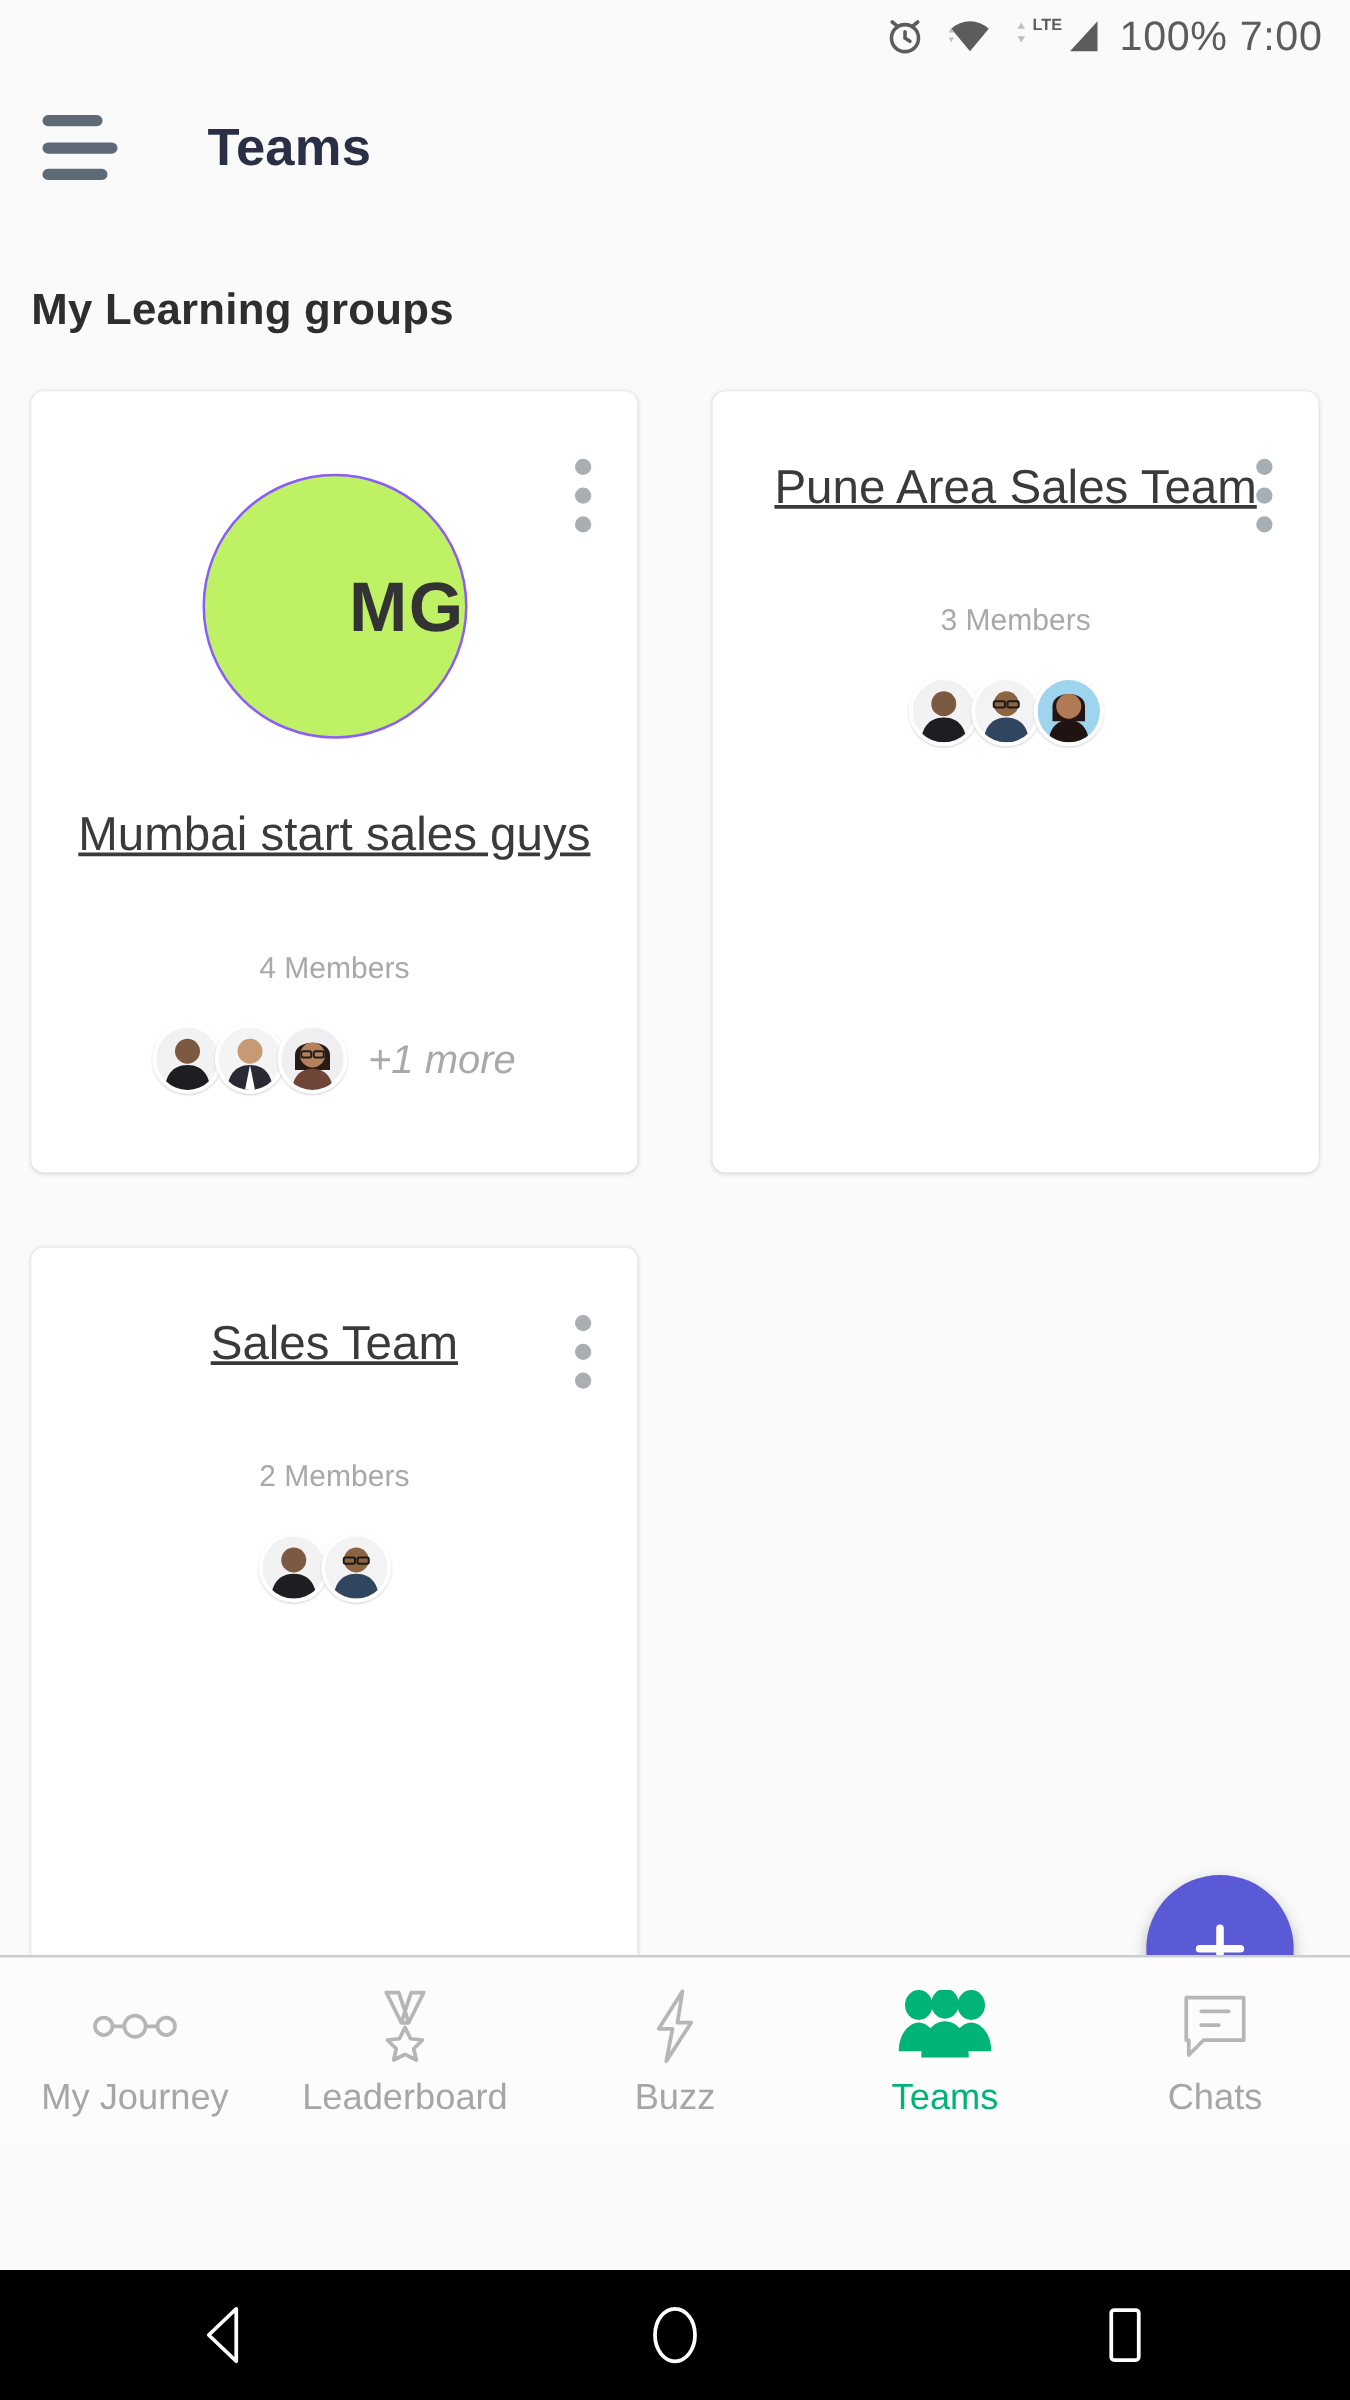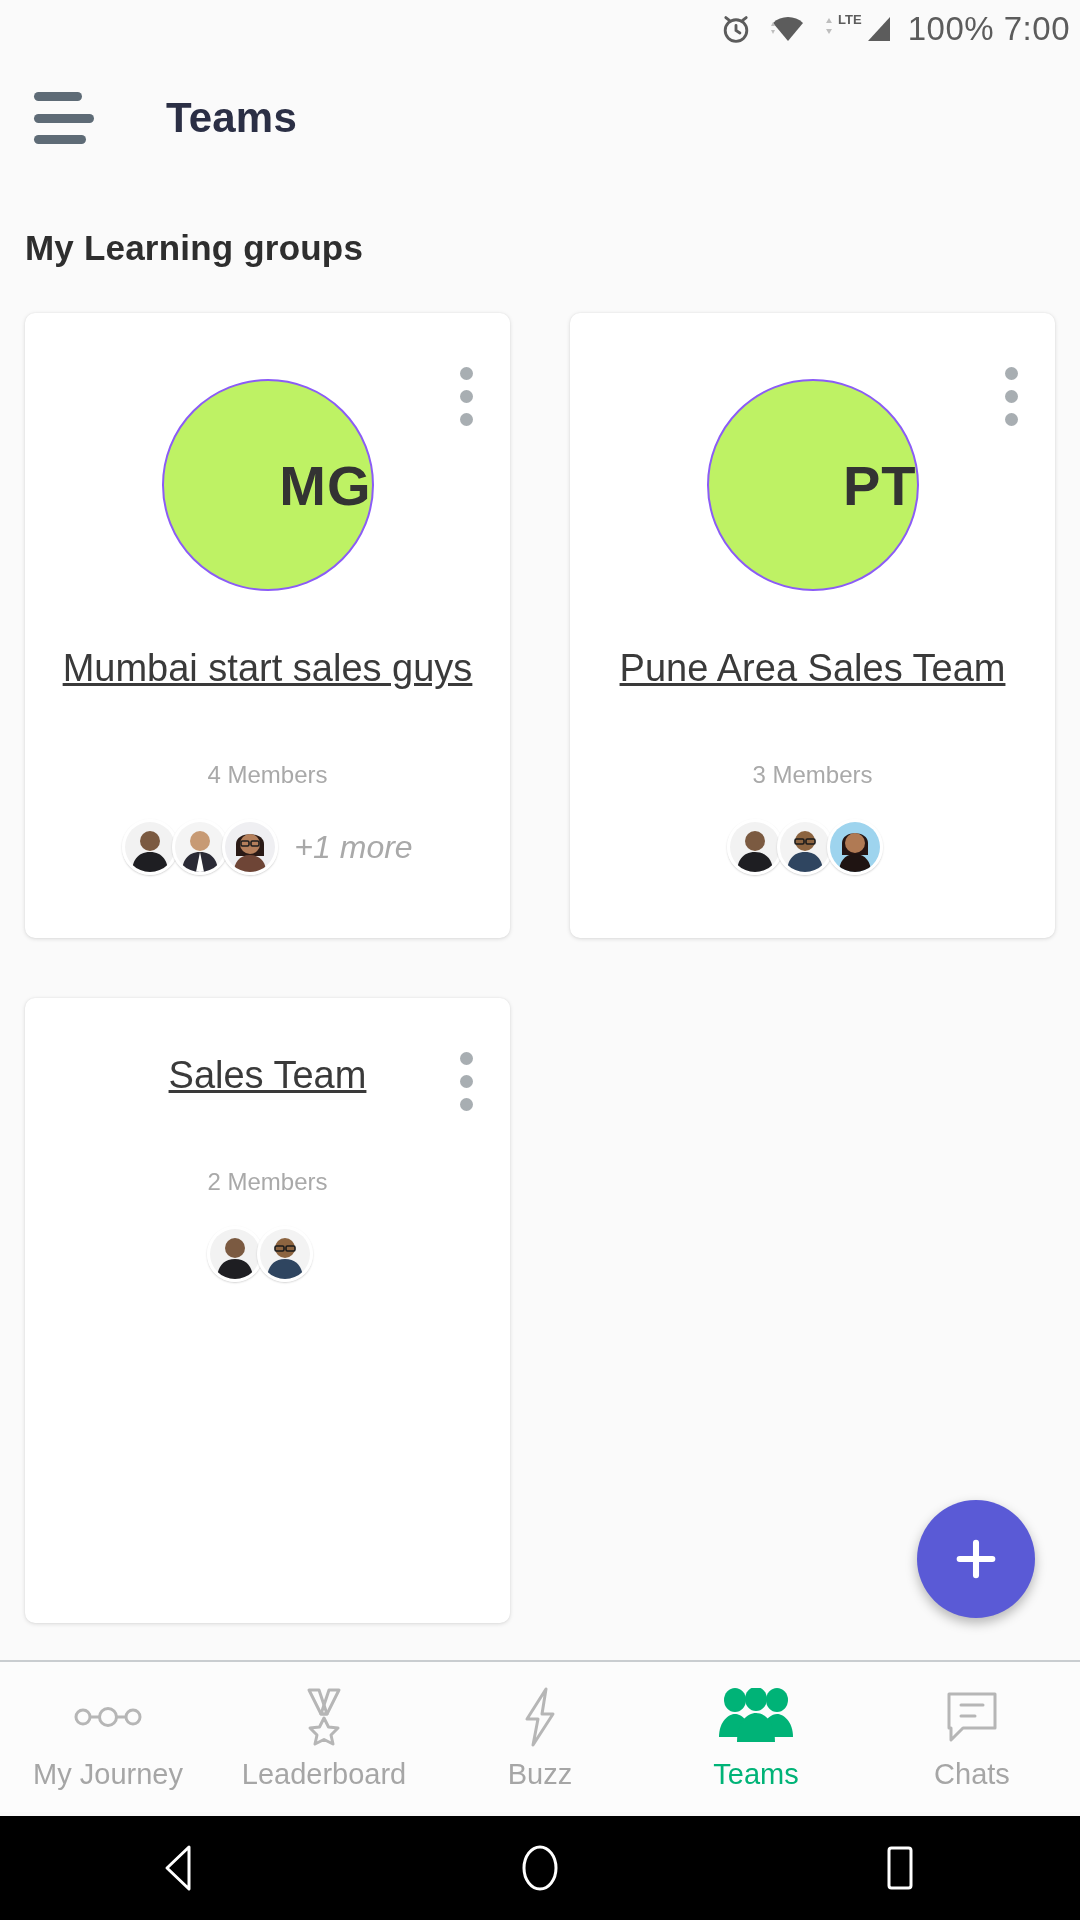--- a/index.html
+++ b/index.html
@@ -8,21 +8,21 @@
     background:#FAFAFA;
     font-family:"Liberation Sans", sans-serif;
     overflow:hidden;
   }
   #app { position:relative; width:1080px; height:1920px; background:#FAFAFA; }
 
   
   .statusbar{
     position:absolute; top:0; left:0; width:1080px; height:58px;
     display:flex; align-items:center; justify-content:flex-end;
-    padding-right:10px; gap:14px;
+    padding-right:22px; gap:14px;
     background:#FAFAFA;
   }
   .sb-icon{ display:flex; align-items:center; justify-content:center; }
   .sb-text{
     font-size:33px; color:#5C5C5C; letter-spacing:0.5px;
     font-family:"Liberation Sans", sans-serif; white-space:nowrap;
   }
 
   
   .header{
@@ -99,21 +99,21 @@
     position:absolute; left:917px; top:1500px;
     width:118px; height:118px; border-radius:50%;
     background:#5A5AD6;
     box-shadow:0 5px 12px rgba(0,0,0,0.28);
     display:flex; align-items:center; justify-content:center;
     cursor:pointer;
   }
 
   
   .bottomnav{
-    position:absolute; left:0; top:1660px; width:1080px; height:152px;
+    position:absolute; left:0; top:1564px; width:1080px; height:152px;
     background:#FCFCFC; border-top:2px solid #C9CDD0;
     display:flex; align-items:flex-start;
   }
   .navitem{
     flex:1; height:152px;
     display:flex; flex-direction:column; align-items:center;
     padding-top:22px; cursor:pointer;
   }
   .nav-icon{ height:66px; display:flex; align-items:center; justify-content:center; }
   .nav-label{ margin-top:8px; font-size:29px; color:#A6A6A6; }
@@ -210,23 +210,20 @@
         <span class="more-label">+1 more</span>
       </div>
     </div>
 
     <div class="card">
       <div class="card-menu">
         <span></span>
           <span></span>
           <span></span>
       </div>
-      <div class="avatar-circle">
-        <span class="avatar-initials">PT</span>
-      </div>
       <div class="card-title">Pune Area Sales Team</div>
       <div class="member-count">3 Members</div>
       <div class="member-row">
         <span class="member-av">
           <svg width="50" height="50" viewBox="0 0 50 50">
             <rect width="50" height="50" fill="#F2F2F2"></rect>
             <circle cx="25" cy="19" r="10" fill="#7B5A41"></circle>
             <path d="M25 30 C12 30 7 40 7 50 L43 50 C43 40 38 30 25 30Z" fill="#1E1E22"></path>
           </svg>
         </span>

